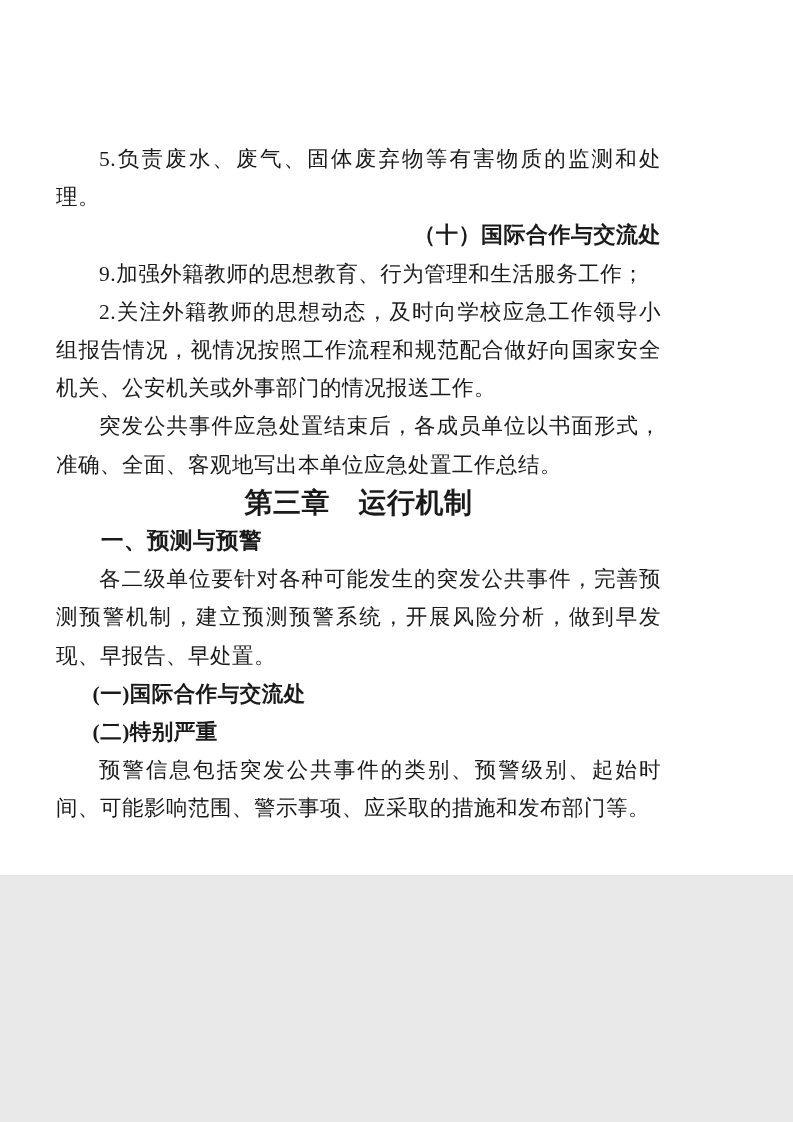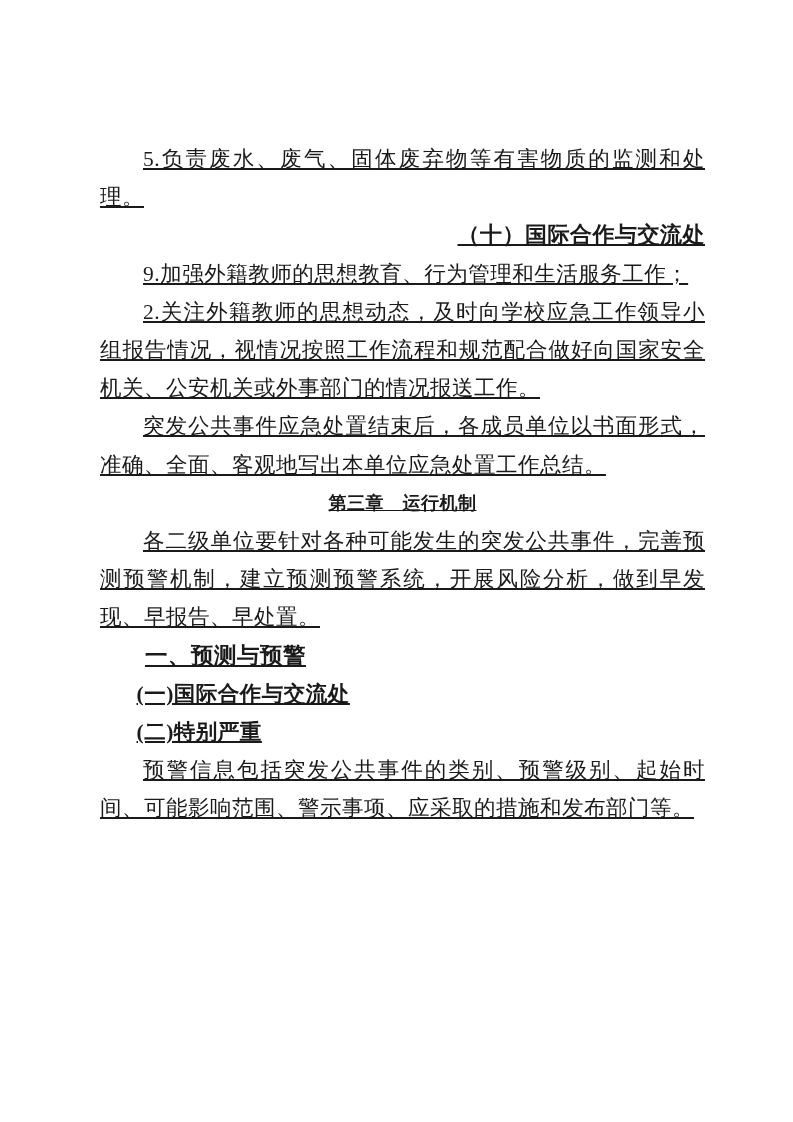--- a/index.html
+++ b/index.html
@@ -3,29 +3,28 @@
 <meta charset="utf-8">
 <style>
   html, body {
     margin: 0;
     padding: 0;
     background: #e9e9e9;
   }
   .sheet {
     position: relative;
     width: 793px;
-    height: 1122px;
+    height: 875px;
     margin: 0 auto;
     background: #ffffff;
     box-sizing: border-box;
-    padding: 140px 88px 0 100px;
+    padding: 140px 88px 0 56px;
     overflow: hidden;
     font-family: "Liberation Serif", "DejaVu Serif", serif;
     color: #1a1a1a;
-    text-decoration: underline;
   }
   .doc-body {
     width: 605px;
   }
   .para {
     margin: 0;
     font-family: "Liberation Serif", "DejaVu Serif", serif;
     font-size: 21.5px;
     line-height: 38.2px;
     text-align: justify;
@@ -36,21 +35,21 @@
   }
   .para.subhead {
     font-weight: bold;
     font-size: 22px;
     text-indent: 1em;
     text-align: right;
   }
   .para.chapter {
     font-family: "Liberation Sans", "DejaVu Sans", sans-serif;
     font-weight: bold;
-    font-size: 18px;
+    font-size: 28px;
     text-align: center;
     text-indent: 0;
   }
   .para.section {
     font-family: "Liberation Sans", "DejaVu Sans", sans-serif;
     font-weight: bold;
     font-size: 22.5px;
     text-align: left;
   }
   .para.clause {
@@ -64,19 +63,19 @@
 <body>
 
 <div class="sheet">
   <div class="doc-body">
     <p class="para">5.负责废水、废气、固体废弃物等有害物质的监测和处理。</p>
     <p class="para subhead">（十）国际合作与交流处</p>
     <p class="para">9.加强外籍教师的思想教育、行为管理和生活服务工作；</p>
     <p class="para">2.关注外籍教师的思想动态，及时向学校应急工作领导小组报告情况，视情况按照工作流程和规范配合做好向国家安全机关、公安机关或外事部门的情况报送工作。</p>
     <p class="para">突发公共事件应急处置结束后，各成员单位以书面形式，准确、全面、客观地写出本单位应急处置工作总结。</p>
     <p class="para chapter">第三章　运行机制</p>
+    <p class="para section">一、预测与预警</p>
     <p class="para">各二级单位要针对各种可能发生的突发公共事件，完善预测预警机制，建立预测预警系统，开展风险分析，做到早发现、早报告、早处置。</p>
-    <p class="para section">一、预测与预警</p>
     <p class="para clause">(一)国际合作与交流处</p>
     <p class="para clause">(二)特别严重</p>
     <p class="para">预警信息包括突发公共事件的类别、预警级别、起始时间、可能影响范围、警示事项、应采取的措施和发布部门等。</p>
   </div>
 </div>
 
 </body></html>

